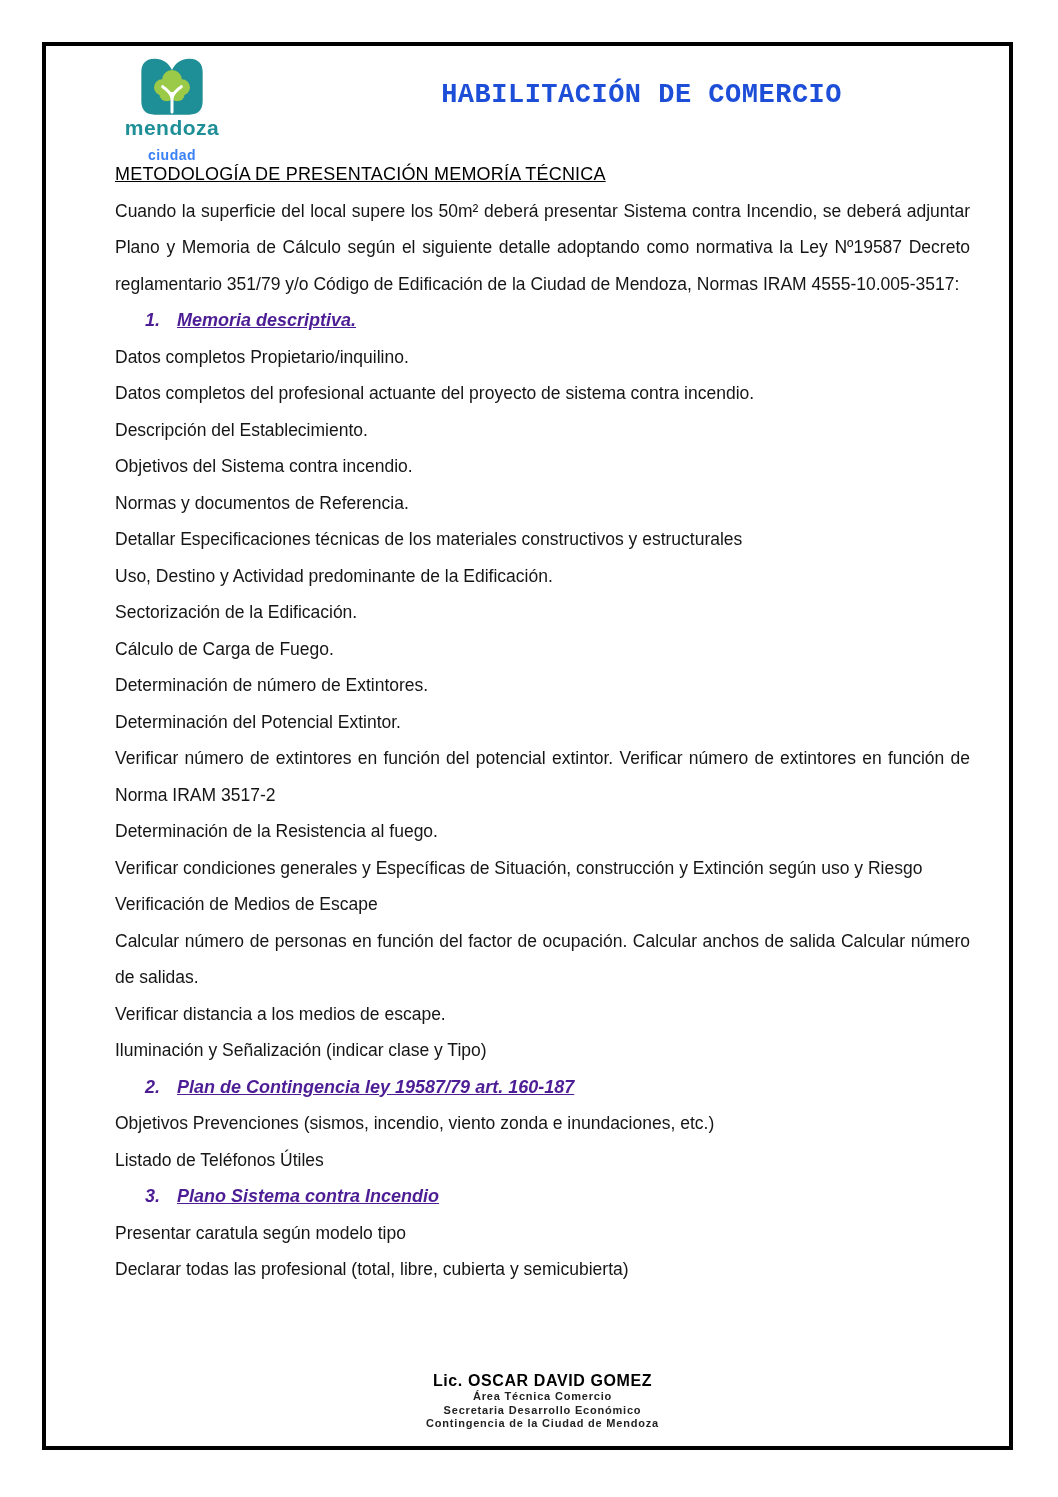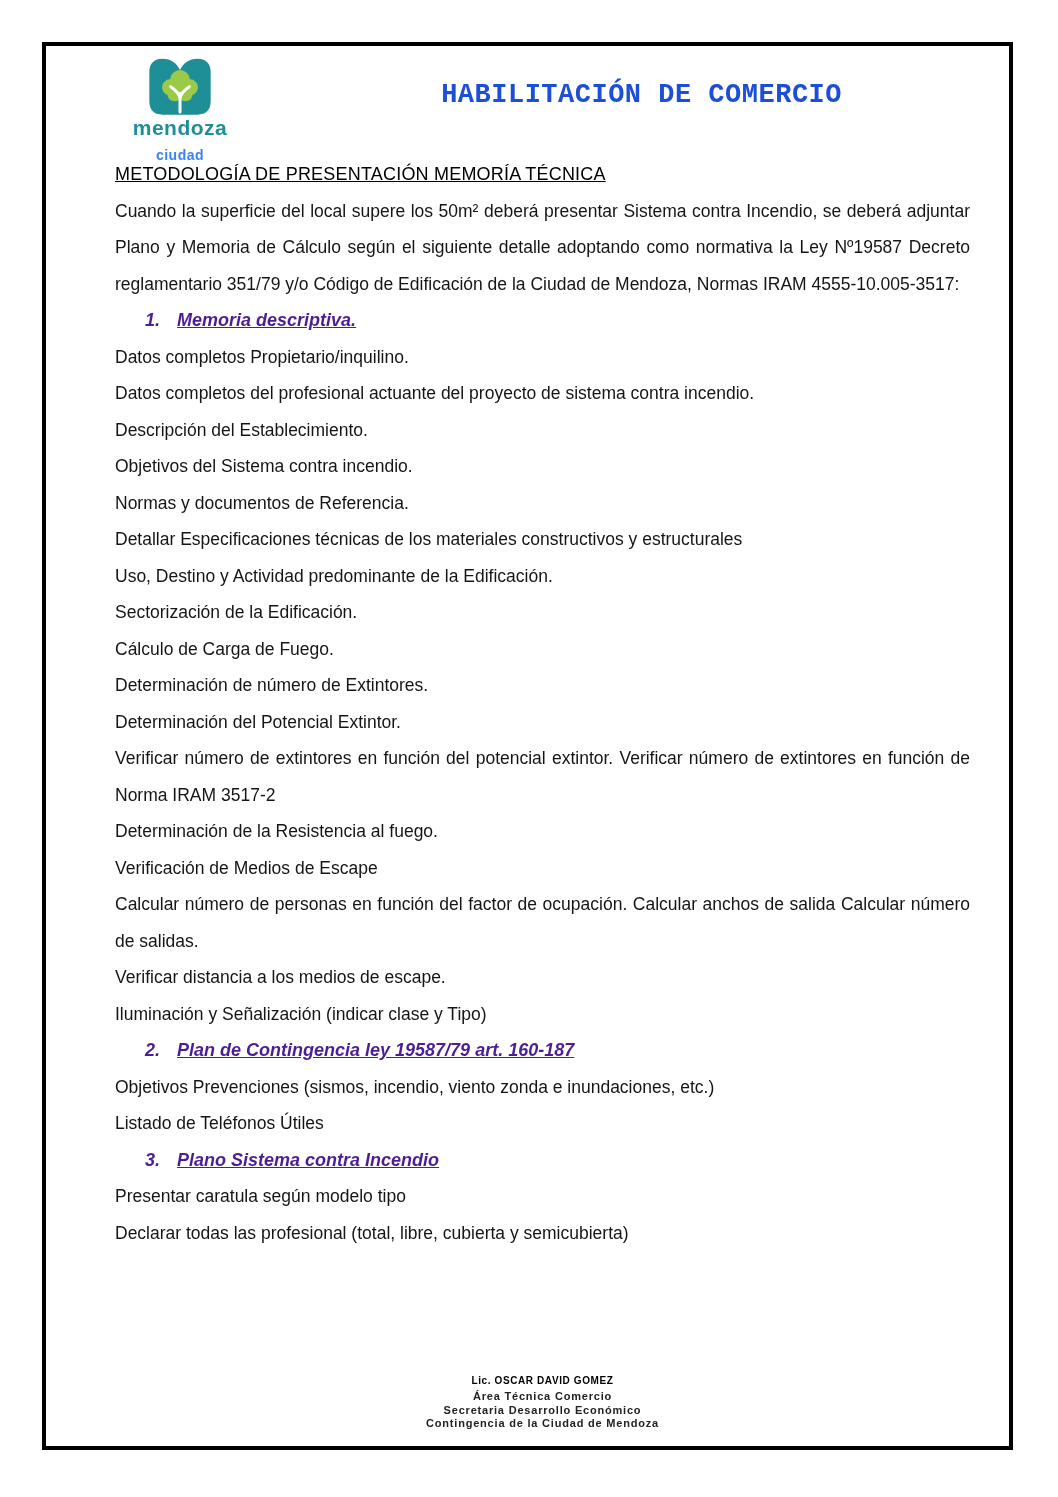--- a/index.html
+++ b/index.html
@@ -14,21 +14,21 @@
   .frame{
     position:absolute;
     left:42px;top:42px;
     width:971px;height:1408px;
     border:4px solid #000;
     box-sizing:border-box;
   }
   
   .logo{
     position:absolute;
-    left:128px;top:56px;
+    left:120px;top:56px;
     width:104px;
     text-align:center;
     line-height:1;
   }
   .logo svg{display:block;margin:0 auto;}
   .logo .brand-top{
     display:block;
     font-size:21px;font-weight:bold;
     color:#1e8f96;
     letter-spacing:.5px;
@@ -81,21 +81,21 @@
   }
   .section-heading .sec-title{text-decoration:underline;}
   
   .footer{
     position:absolute;
     left:115px;top:1371px;width:855px;
     text-align:center;
     color:#000;
   }
   .footer .signer{
-    font-size:10px;font-weight:bold;
+    font-size:16px;font-weight:bold;
     letter-spacing:.6px;
     line-height:19px;
   }
   .footer .foot-line{
     font-size:11px;
     font-weight:bold;
     letter-spacing:.8px;
     line-height:13.5px;
     color:#222;
   }
@@ -140,20 +140,21 @@
     <p class="para">Objetivos del Sistema contra incendio.</p>
     <p class="para">Normas y documentos de Referencia.</p>
     <p class="para">Detallar Especificaciones técnicas de los materiales constructivos y estructurales</p>
     <p class="para">Uso, Destino y Actividad predominante de la Edificación.</p>
     <p class="para">Sectorización de la Edificación.</p>
     <p class="para">Cálculo de Carga de Fuego.</p>
     <p class="para">Determinación de número de Extintores.</p>
     <p class="para">Determinación del Potencial Extintor.</p>
     <p class="para">Verificar número de extintores en función del potencial extintor. Verificar número de extintores en función de Norma IRAM 3517-2</p>
     <p class="para">Determinación de la Resistencia al fuego.</p>
+    <p class="para">Verificar condiciones generales y Específicas de Situación, construcción y Extinción según uso y Riesgo</p>
     <p class="para">Verificación de Medios de Escape</p>
     <p class="para">Calcular número de personas en función del factor de ocupación. Calcular anchos de salida Calcular número de salidas.</p>
     <p class="para">Verificar distancia a los medios de escape.</p>
     <p class="para">Iluminación y Señalización (indicar clase y Tipo)</p>
 
     <p class="section-heading"><span class="num">2.</span><span class="sec-title">Plan de Contingencia ley 19587/79 art. 160-187</span></p>
     <p class="para">Objetivos Prevenciones (sismos, incendio, viento zonda e inundaciones, etc.)</p>
     <p class="para">Listado de Teléfonos Útiles</p>
 
     <p class="section-heading"><span class="num">3.</span><span class="sec-title">Plano Sistema contra Incendio</span></p>

